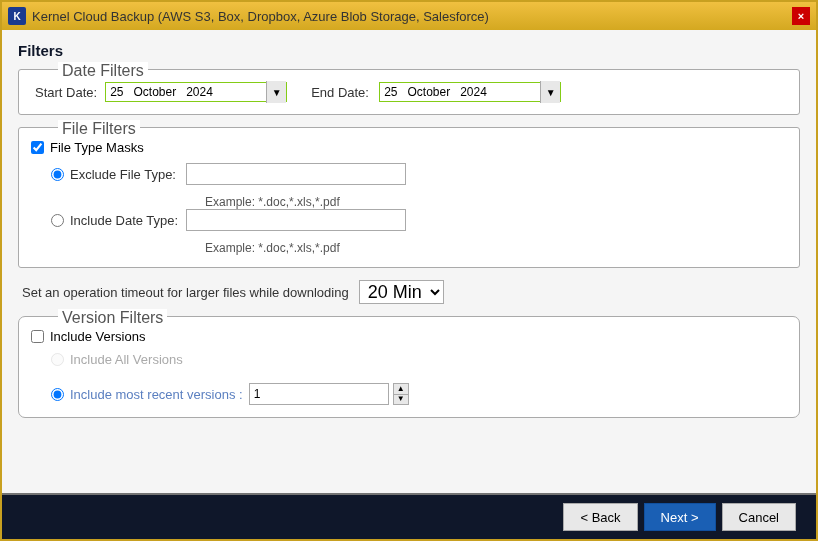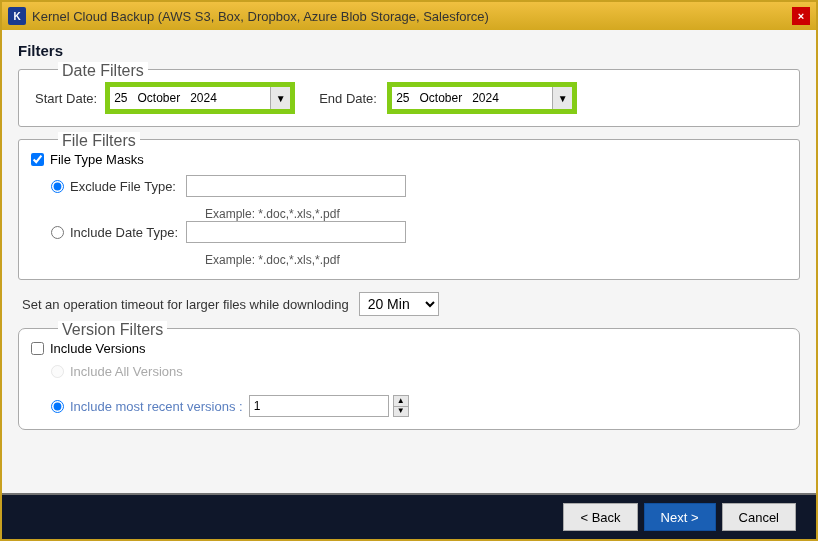--- a/index.html
+++ b/index.html
@@ -118,23 +118,23 @@
       gap: 8px;
       margin-left: 4px;
     }
     .date-label {
       color: #333;
       min-width: 60px;
     }
     .date-input-group {
       display: flex;
       align-items: center;
-      border: 5px solid #84cc16;
+      border: 1px solid #84cc16;
       background: white;
-      height: 32px;
+      height: 20px;
     }
     .date-input-group input {
       border: none;
       outline: none;
       font-size: 12px;
       padding: 0 4px;
       width: 160px;
       height: 22px;
       background: transparent;
     }
@@ -191,21 +191,21 @@
       margin-bottom: 12px;
       padding: 0 4px;
     }
     .timeout-label {
       color: #333;
     }
     .timeout-select {
       border: 1px solid #aaa;
       height: 24px;
       padding: 0 4px;
-      font-size: 14px;
+      font-size: 18px;
       background: white;
       cursor: pointer;
       min-width: 80px;
     }
     .version-group {
       border: 1px solid #aaa;
       border-radius: 7px;
       background: #fff;
       padding: 8px 12px 12px 12px;
       position: relative;

